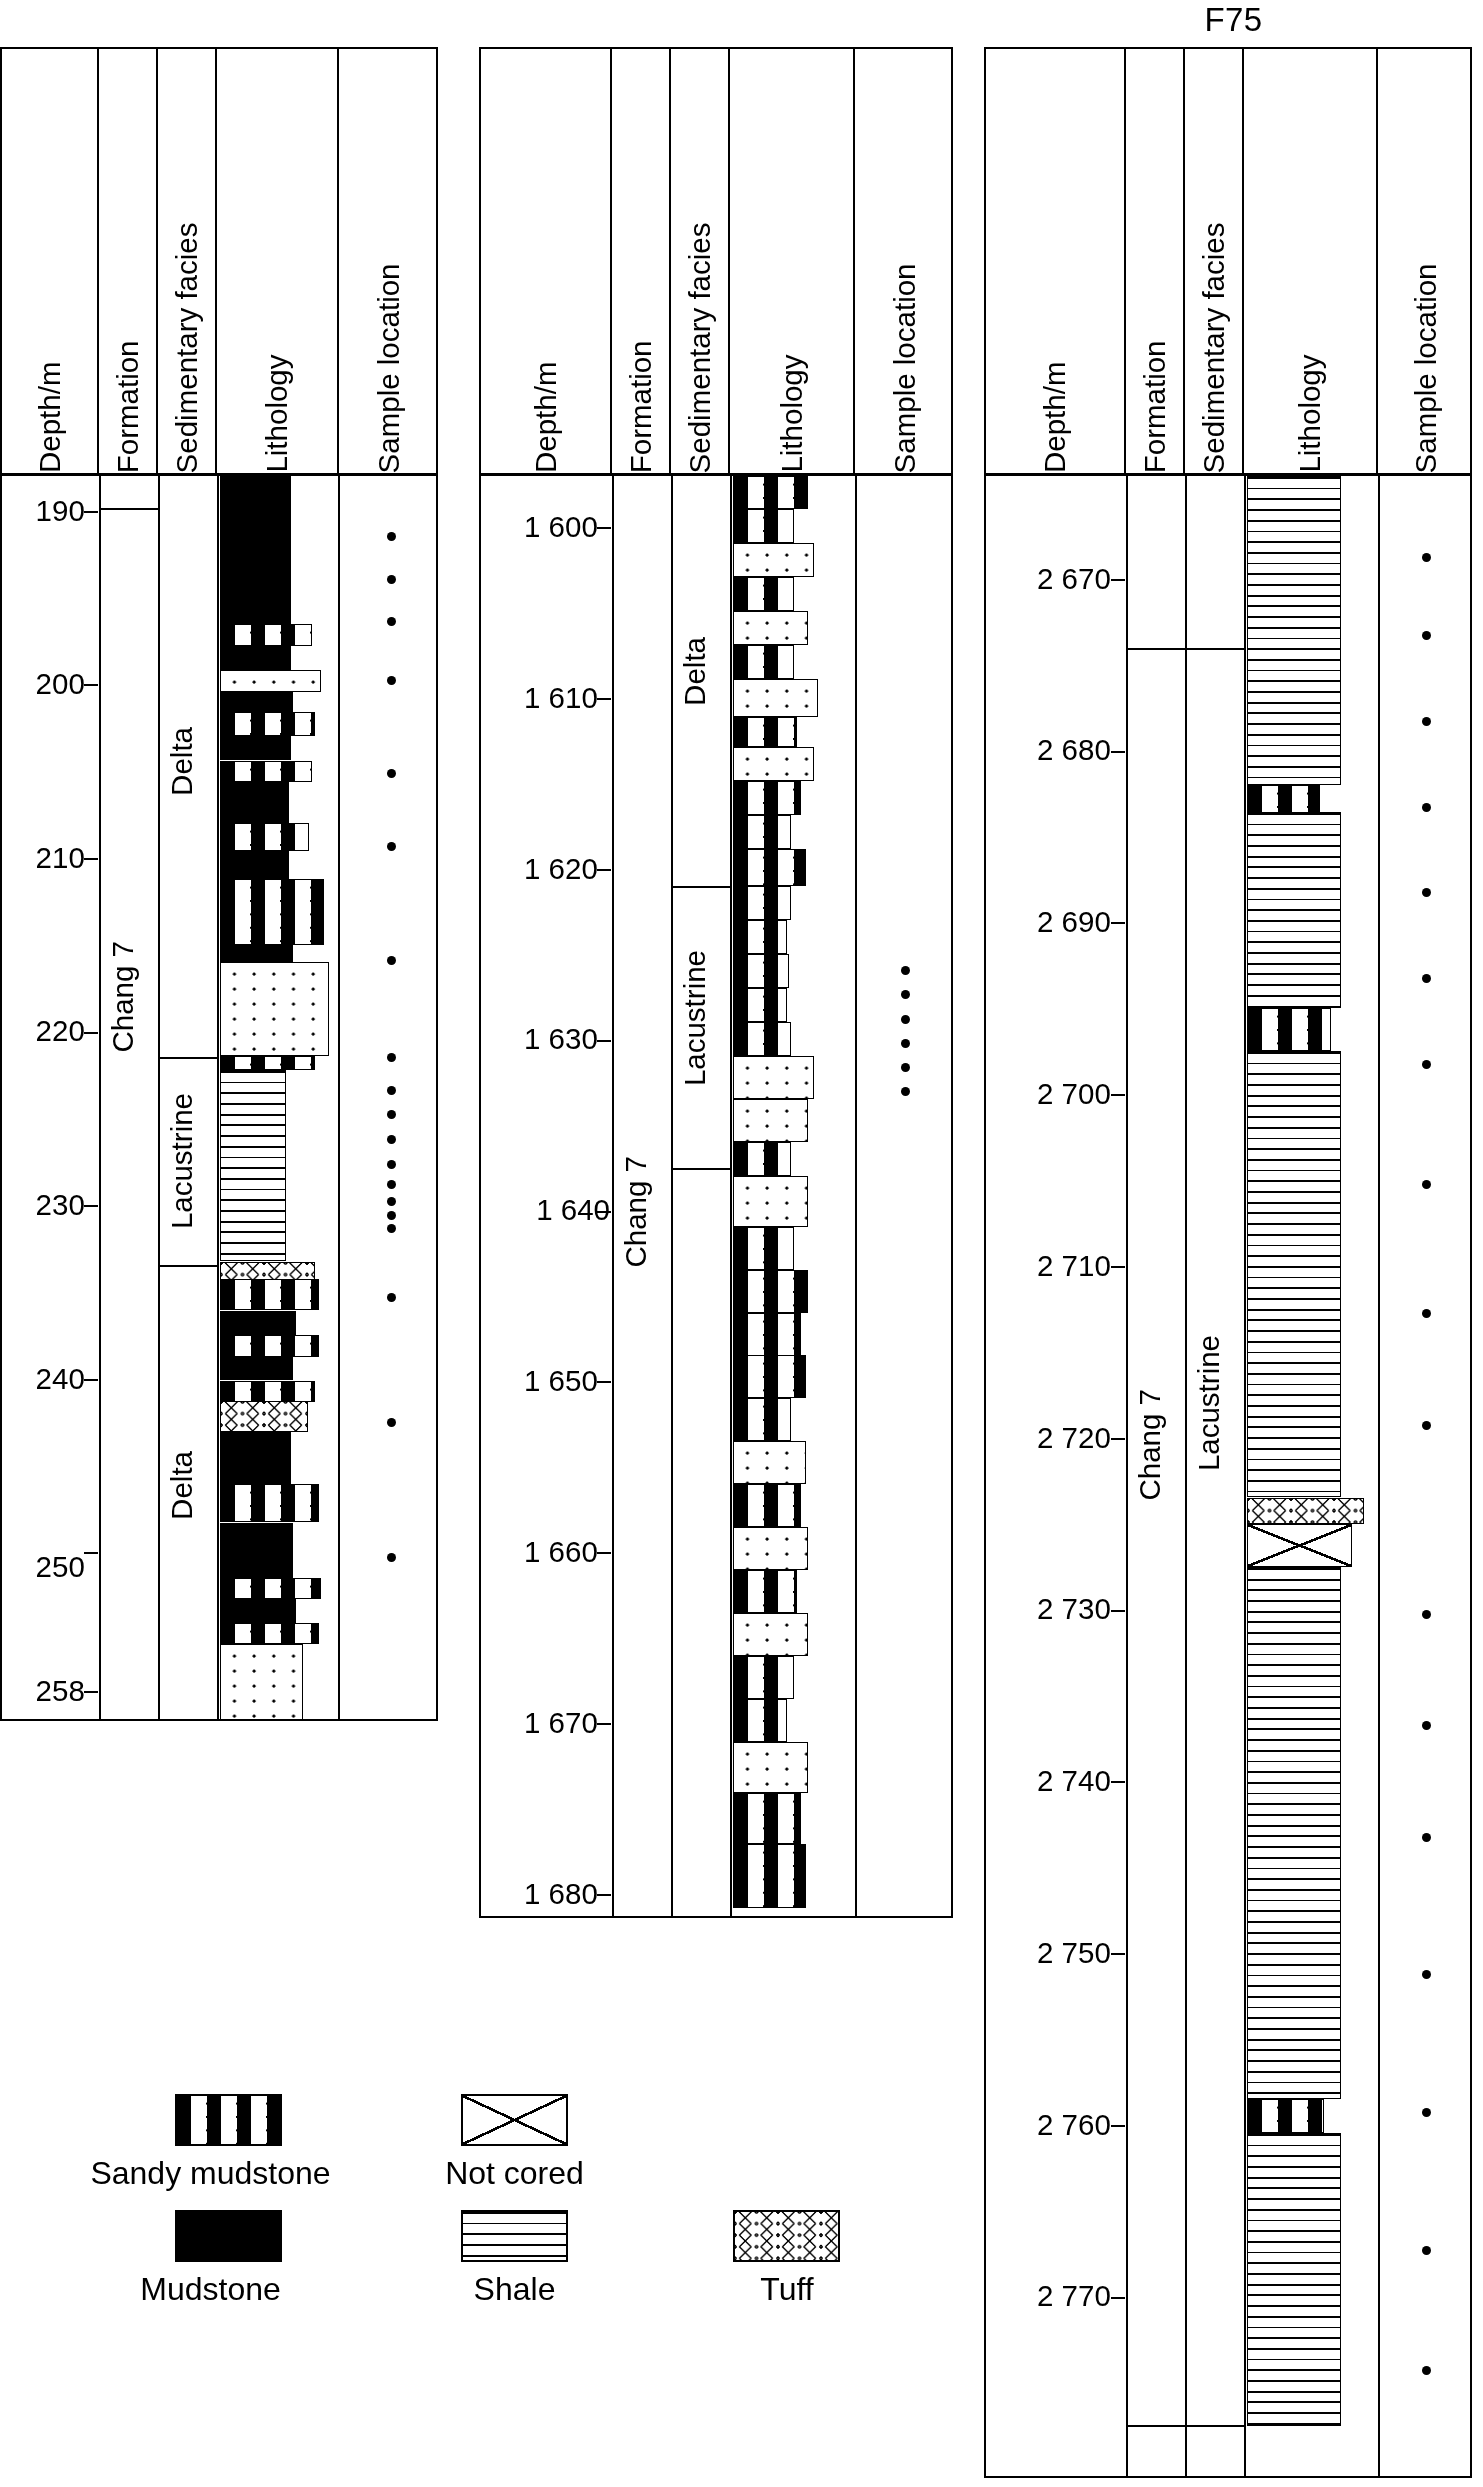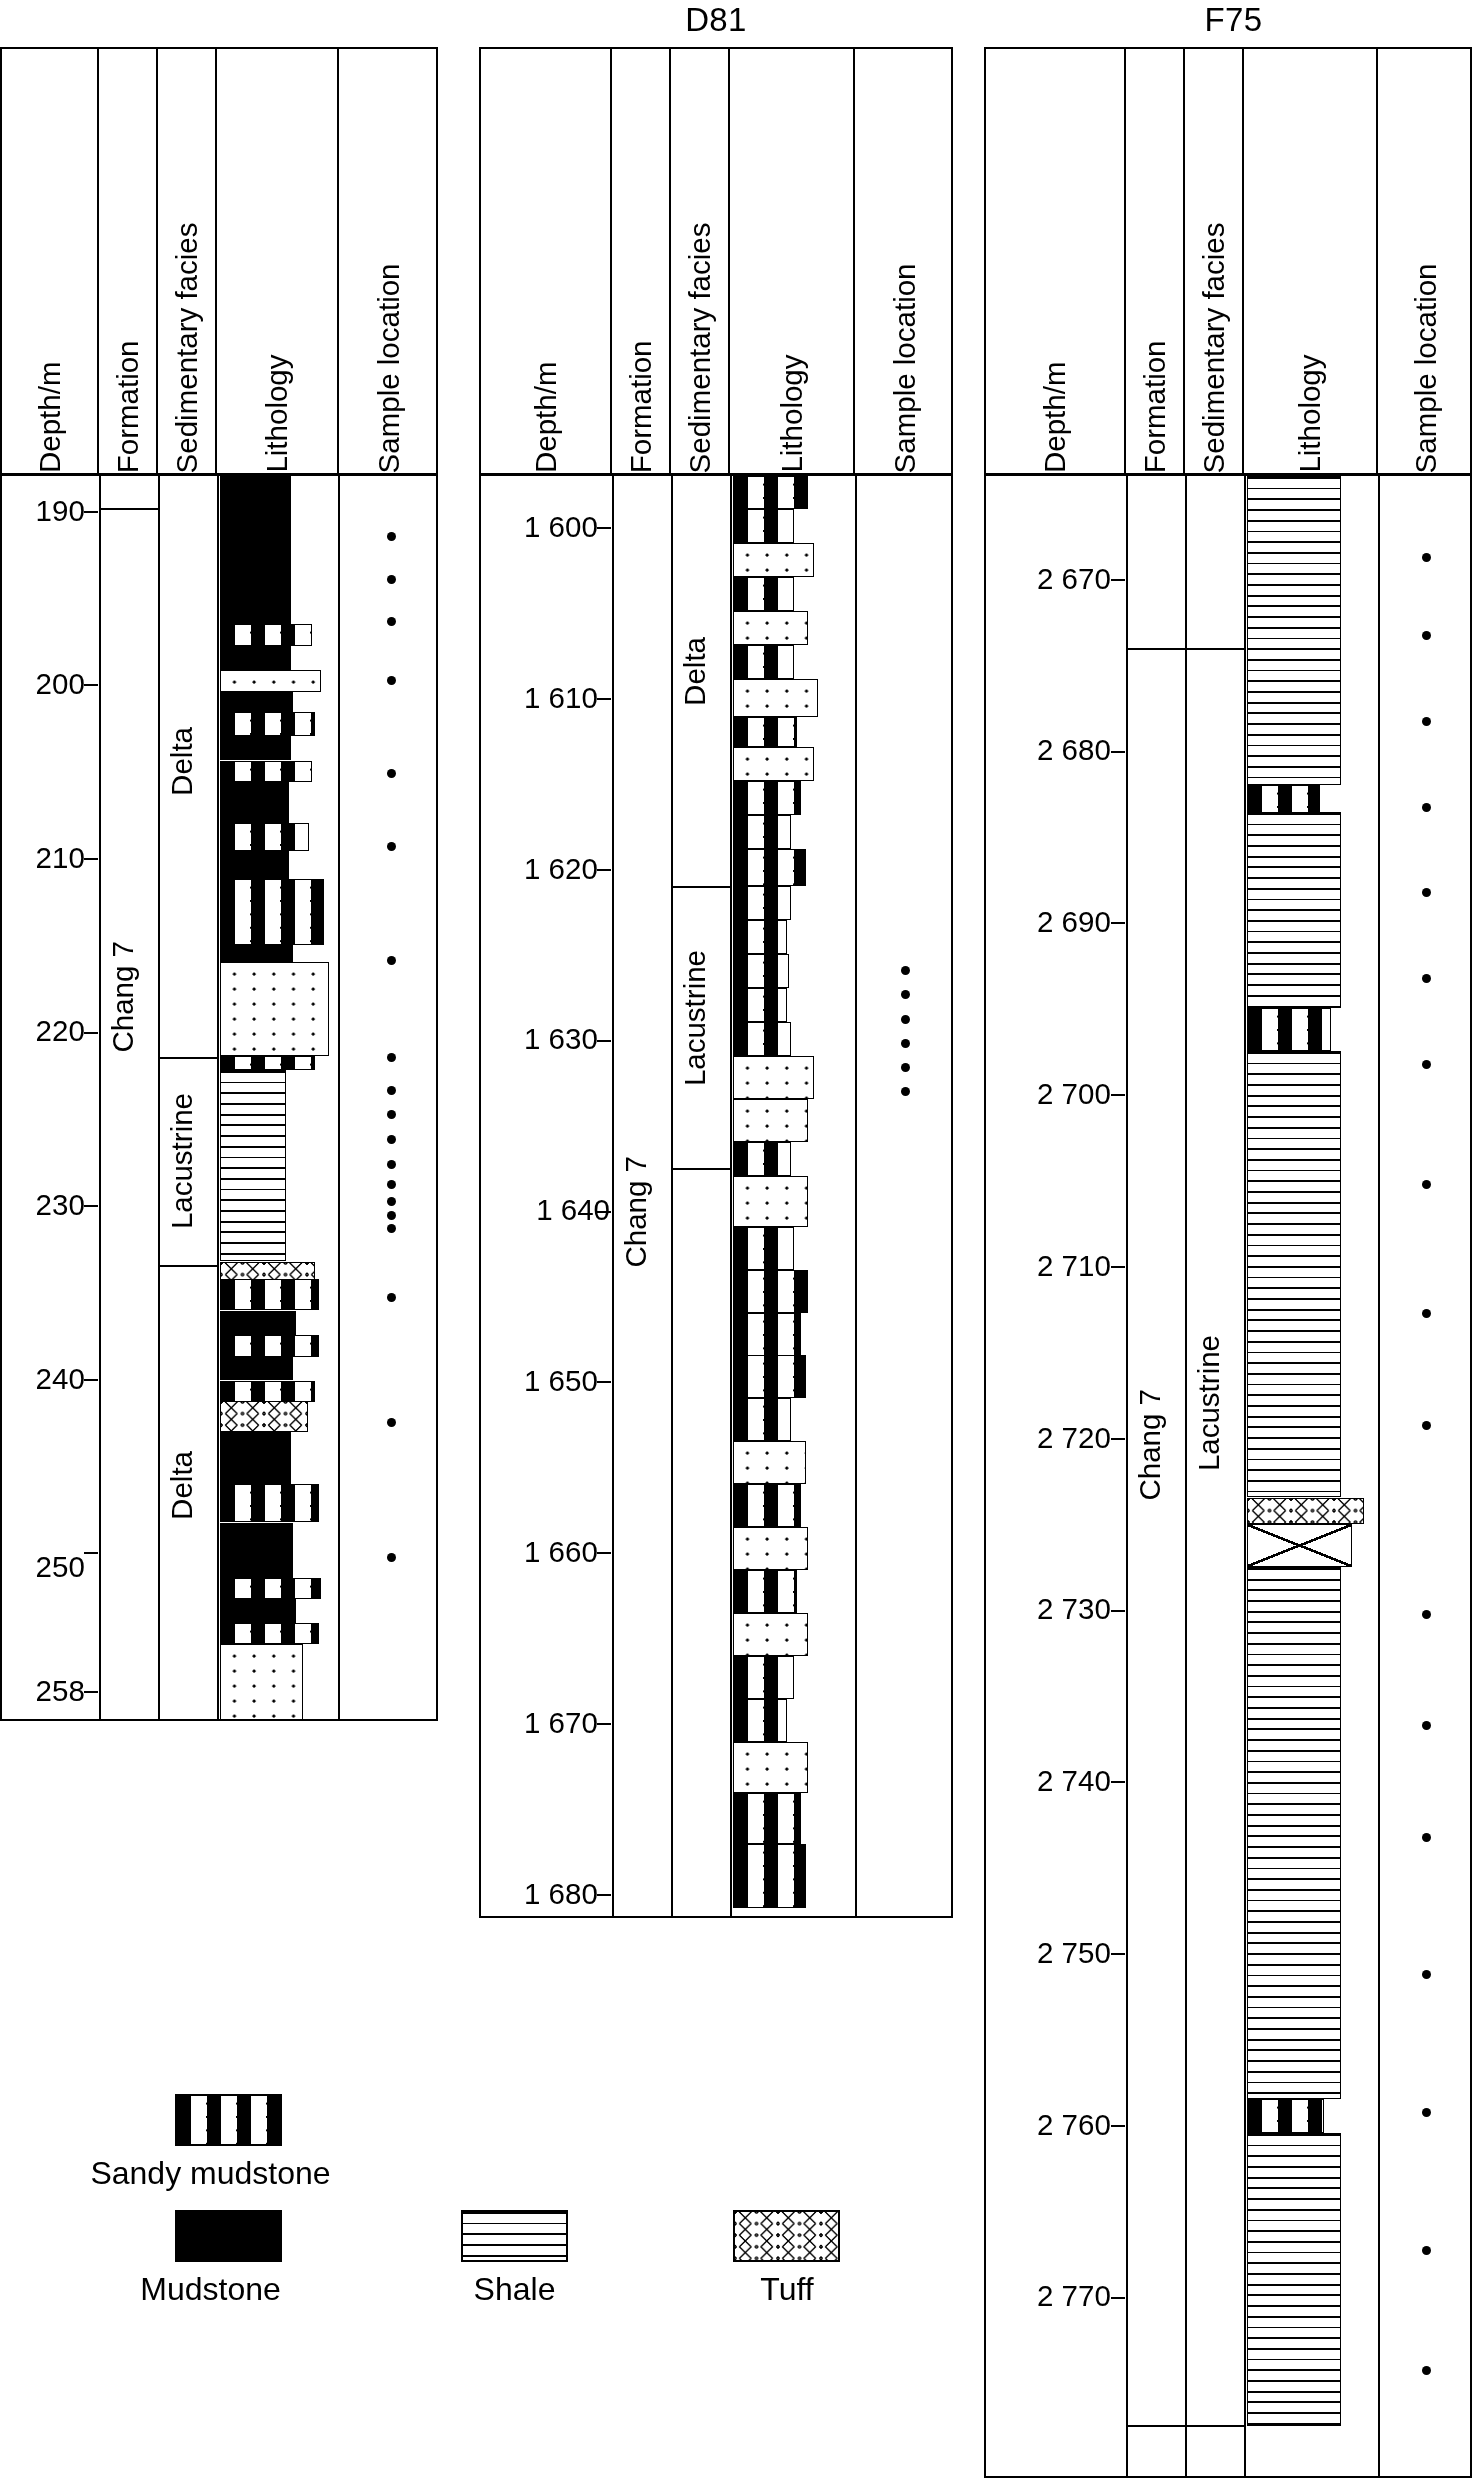--- a/index.html
+++ b/index.html
@@ -377,21 +377,20 @@
       <div class="sdot" style="left:385px; top:721px;"></div>
       <div class="sdot" style="left:385px; top:735px;"></div>
       <div class="sdot" style="left:385px; top:748px;"></div>
       <div class="sdot" style="left:385px; top:817px;"></div>
       <div class="sdot" style="left:385px; top:942px;"></div>
       <div class="sdot" style="left:385px; top:1077px;"></div>
     </div>
   </div>
 
   <div class="well" style="left:479px; top:0px; width:474px; height:1950px;">
-    <div class="well-title" style="left:0px; width:474px;">D81</div>
 
     <div class="header-box" style="left:0px; top:47px; width:474px; height:428px;">
       <div class="header-cell" style="left:0px; width:131px;">
         <div class="vlabel-wrap">
             <span class="vtext">Depth/m</span>
           </div>
       </div>
       <div class="header-cell" style="left:131px; width:59px;">
         <div class="vlabel-wrap">
             <span class="vtext">Formation</span>
@@ -681,20 +680,26 @@
   </div>
 
   <div class="legend" style="left:36px; top:2094px; width:913px; height:286px;">
 
     <div class="legend-item" style="left:0px; top:0px; width:349px; height:116px;">
       <div class="legend-swatch" style="left:139px; top:0px; width:107px; height:52px;">
         <div class="pat-inner p-sandymud"></div>
       </div>
       <div class="legend-text" style="left:0px; top:61px; width:349px;text-align:center;">Sandy mudstone</div>
     </div>
+    <div class="legend-item" style="left:349px; top:0px; width:259px; height:116px;">
+      <div class="legend-swatch" style="left:76px; top:0px; width:107px; height:52px;">
+        <div class="pat-inner p-notcored"></div>
+      </div>
+      <div class="legend-text" style="left:0px; top:61px; width:259px;">Not cored</div>
+    </div>
 
     <div class="legend-item" style="left:0px; top:116px; width:349px; height:116px;">
       <div class="legend-swatch" style="left:139px; top:0px; width:107px; height:52px;">
         <div class="pat-inner p-mudstone"></div>
       </div>
       <div class="legend-text" style="left:0px; top:61px; width:349px;">Mudstone</div>
     </div>
     <div class="legend-item" style="left:349px; top:116px; width:259px; height:116px;">
       <div class="legend-swatch" style="left:76px; top:0px; width:107px; height:52px;">
         <div class="pat-inner p-shale"></div>

